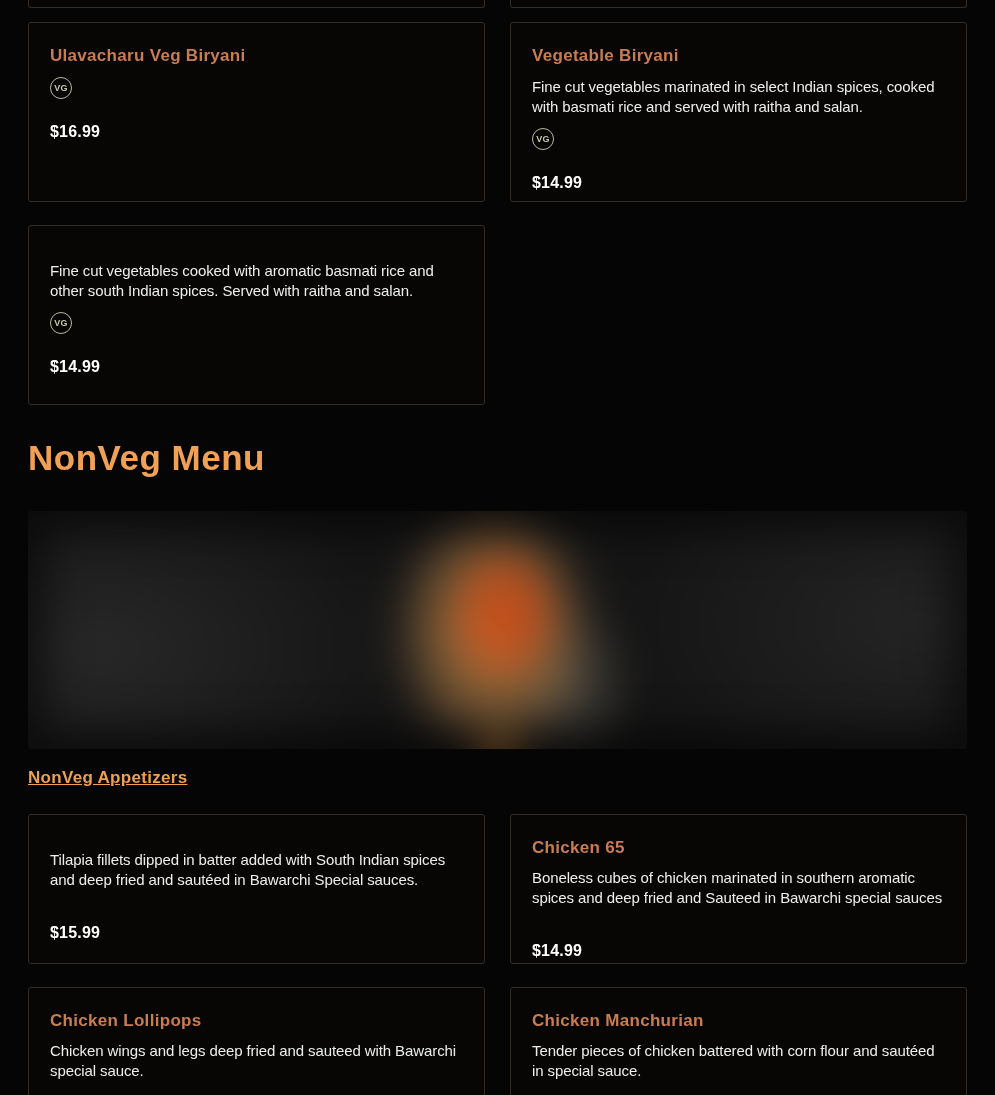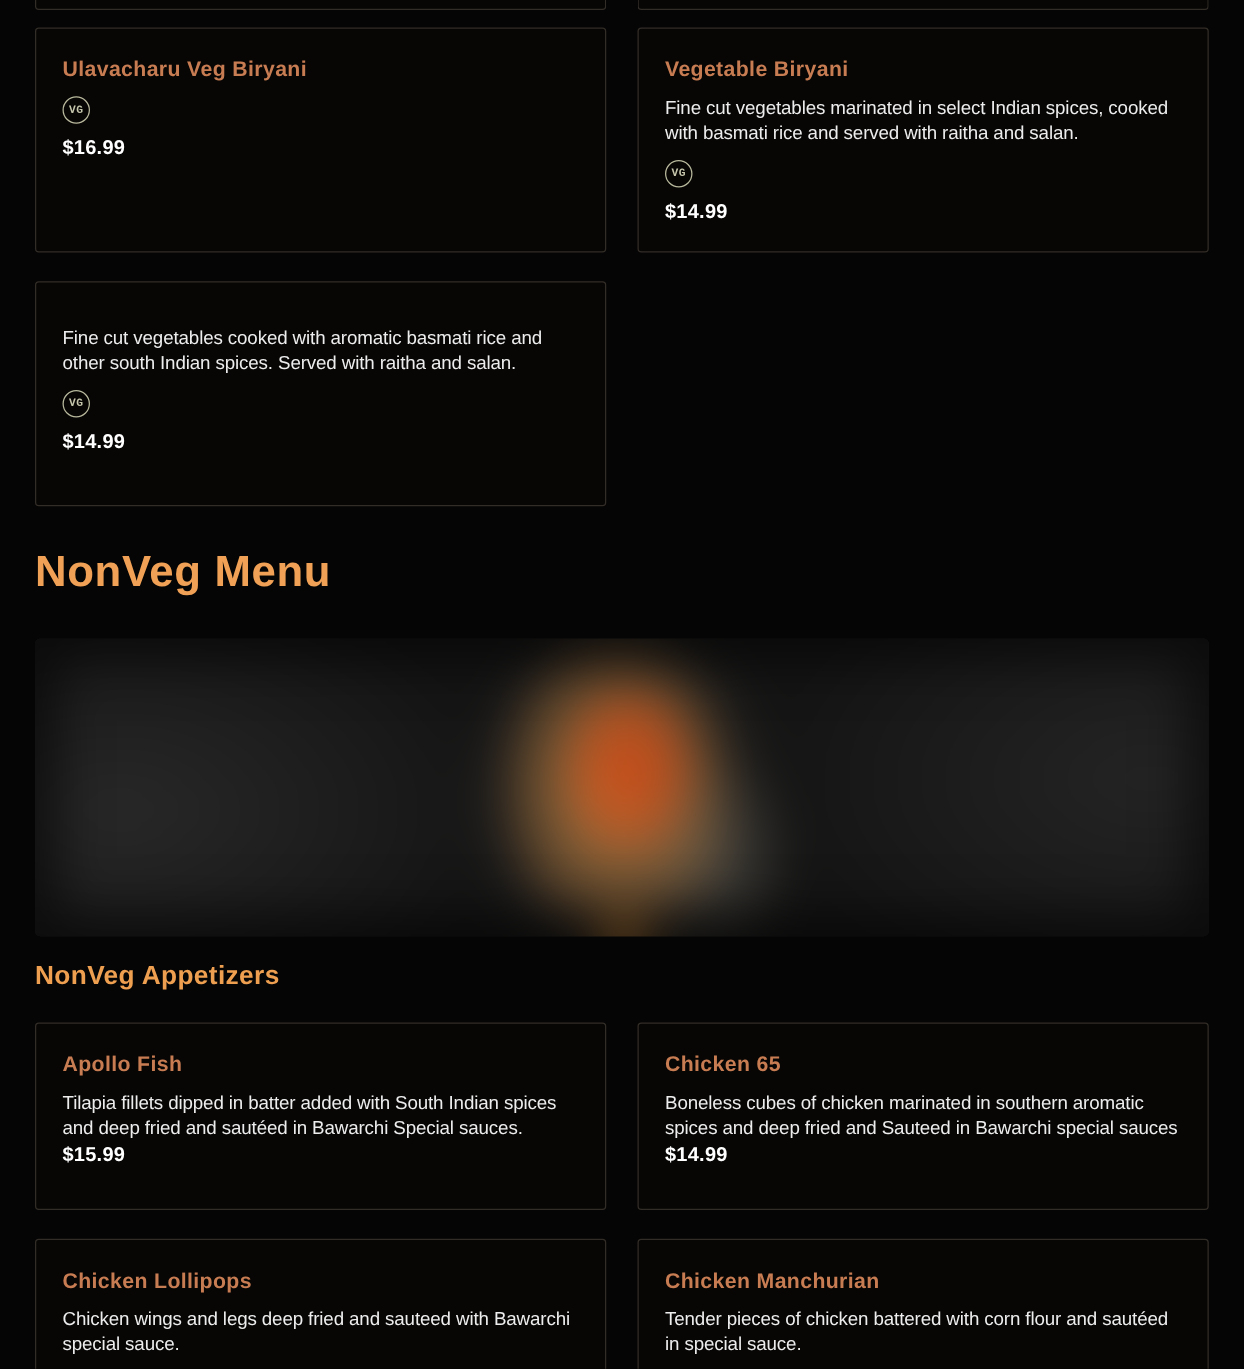--- a/index.html
+++ b/index.html
@@ -62,63 +62,64 @@
   }
 
   .card-desc {
     margin-top: 11px;
     font-size: 15px;
     letter-spacing: -0.1px;
     line-height: 20px;
     color: #ededed;
   }
 
-  .badge-row { margin-top: 11px; height: 22px; font-family: Liberation Mono, monospace; }
+  .badge-row { margin-top: 11px; height: 22px; }
 
   .vg-badge {
     display: inline-flex;
     align-items: center;
     justify-content: center;
     width: 22px;
     height: 22px;
     border: 1px solid #b9b99d;
     border-radius: 50%;
     color: #c6c6ac;
     font-size: 9px;
     font-weight: 700;
     letter-spacing: 0.3px;
   }
 
   .card-price {
-    margin-top: 11px;
+    margin-top: 24px;
     font-size: 16px;
     font-weight: 600;
     color: #ffffff;
     letter-spacing: 0.2px;
   }
-  .nv-card .card-price { margin-top: 3px; }
+  .nv-card .card-price { margin-top: 34px; }
 
   
   .section-heading {
     margin-top: 33px;
     font-size: 35px;
     font-weight: 700;
     letter-spacing: 0.5px;
     color: #f0a155;
     line-height: 1.15;
   }
 
   .sub-heading {
     margin-top: 19px;
     margin-bottom: 25px;
-    font-size: 21px;
+    font-size: 17px;
     font-weight: 700;
     letter-spacing: 0.3px;
     color: #ee9f50;
     line-height: 1.2;
+    text-decoration: underline;
   }
 
   
   .banner {
     margin-top: 33px;
     height: 238px;
     border-radius: 4px;
     overflow: hidden;
     position: relative;
     background: #0e0e0e;
@@ -187,21 +188,20 @@
   <div class="banner">
     <div class="banner-blur"></div>
     <div class="banner-vignette"></div>
   </div>
 
   <h2 class="sub-heading">NonVeg Appetizers</h2>
 
   <section class="card-grid">
 
     <article class="menu-card nv-card">
-      <h3 class="card-title">Apollo Fish</h3>
       <p class="card-desc">Tilapia fillets dipped in batter added with South Indian spices and deep fried and sautéed in Bawarchi Special sauces.</p>
       <div class="card-price">$15.99</div>
     </article>
 
     <article class="menu-card nv-card">
       <h3 class="card-title">Chicken 65</h3>
       <p class="card-desc">Boneless cubes of chicken marinated in southern aromatic spices and deep fried and Sauteed in Bawarchi special sauces</p>
       <div class="card-price">$14.99</div>
     </article>
 

